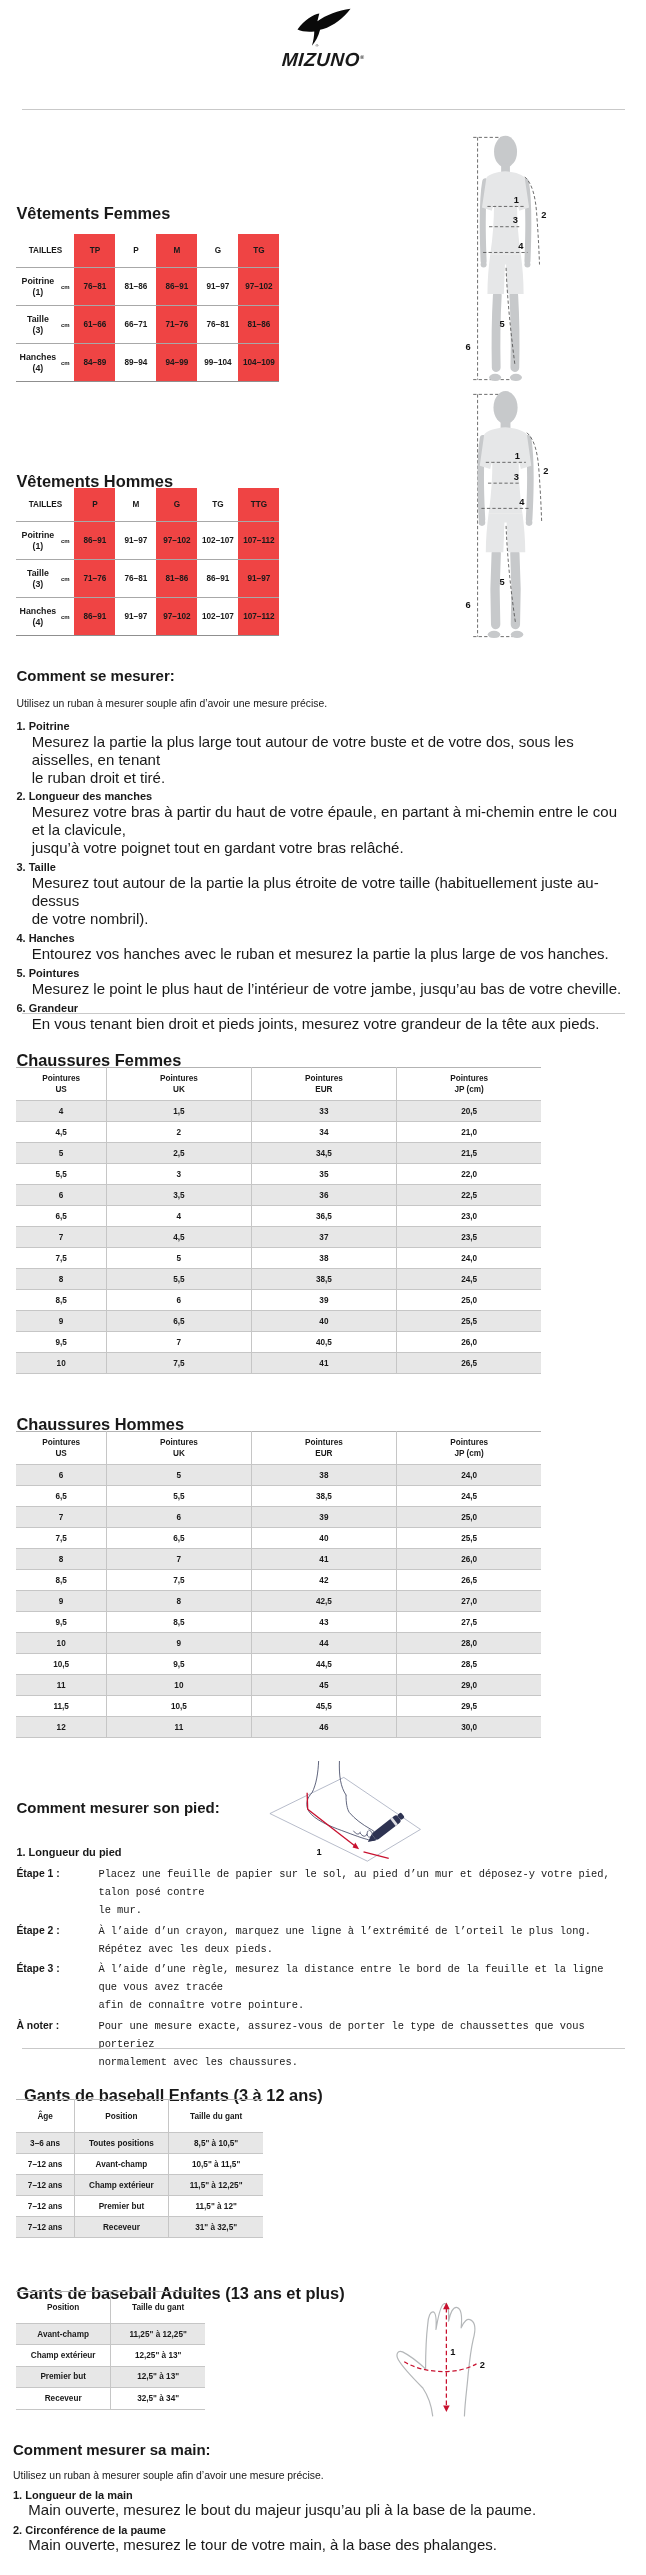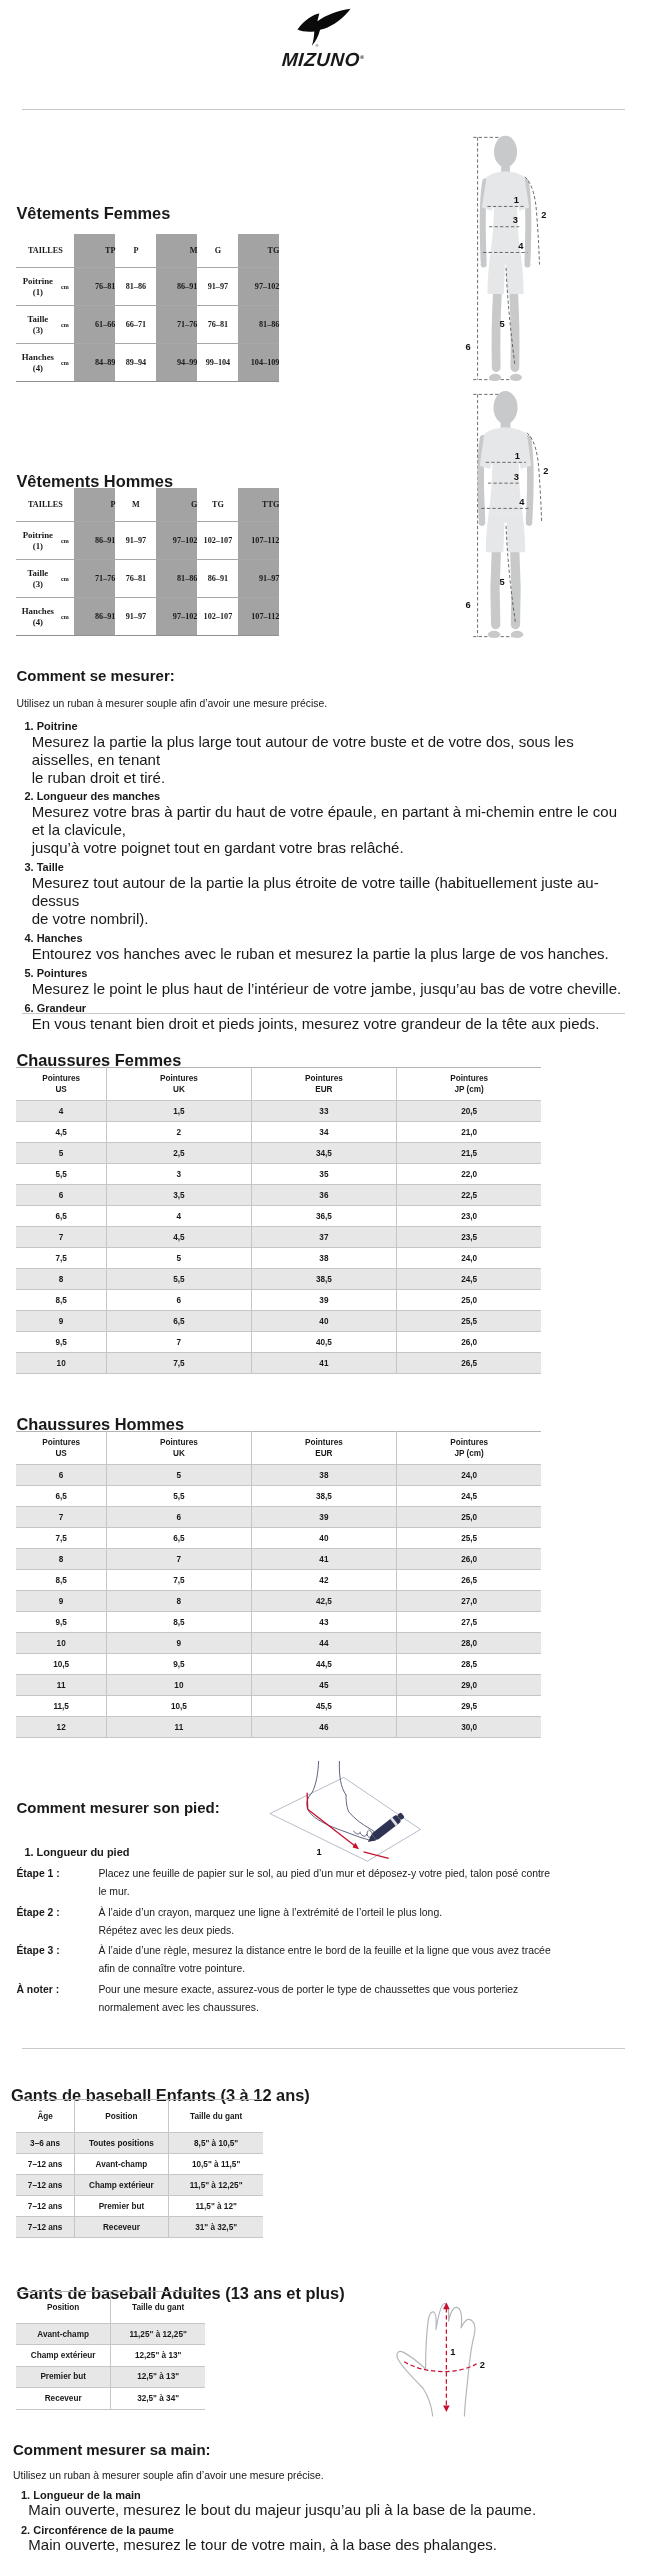--- a/index.html
+++ b/index.html
@@ -10,34 +10,34 @@
   
   .logo-block{top:7.7px;left:0;width:100%;text-align:center;}
   .wordmark{font-size:19px;font-weight:900;font-style:italic;letter-spacing:0.5px;
             transform:skewX(-4deg);display:inline-block;line-height:1;margin-top:1.1px;}
   .wordmark sup{font-size:5.5px;font-style:normal;}
   .divider{left:22px;right:22px;border-top:1.1px solid #c9c9c9;height:0;}
 
   
   .h-section{font-size:16.4px;font-weight:800;line-height:1.1;white-space:nowrap;}
   .h-howto{font-size:15px;font-weight:800;line-height:18.6px;white-space:nowrap;}
-  .h-item{font-size:11px;font-weight:700;line-height:13px;margin-left:8px;}
+  .h-item{font-size:11px;font-weight:700;line-height:13px;}
 
   
   table{border-collapse:collapse;table-layout:fixed;}
   .apparel-table{width:260px;}
   .apparel-table th,.apparel-table td{padding:0;text-align:center;vertical-align:middle;
-      border-bottom:0.5px solid #a8a8a8;font-family:Liberation Serif, serif;}
+      border-bottom:0.5px solid #a8a8a8;}
   .apparel-table thead th{height:33px;font-size:8.2px;font-weight:700;}
   .apparel-table tbody tr{height:38px;}
   .apparel-table tbody th{font-size:8.8px;font-weight:700;line-height:10.4px;}
   .apparel-table tbody th .sub{display:block;font-weight:700;}
   .apparel-table td.unit{font-size:6px;font-weight:600;text-align:left;padding-left:1.6px;}
   .apparel-table td.val{font-size:8.2px;font-weight:600;}
-  .apparel-table .shade{background:#a3a3a3;text-align:right;}
+  .apparel-table .shade{background:#ef4444;}
   .apparel-table tbody tr:last-child th,.apparel-table tbody tr:last-child td{border-bottom:1.1px solid #8f8f8f;}
   .col-label{width:43px;} .col-unit{width:15px;} .col-size{width:41px;}
 
   
   .grid-table{border-top:0.5px solid #b3b3b3;}
   .grid-table th,.grid-table td{padding:0;text-align:center;vertical-align:middle;
       border-bottom:0.5px solid #c6c6c6;border-right:0.5px solid #c6c6c6;}
   .grid-table th:last-child,.grid-table td:last-child{border-right:none;}
   .grid-table thead th{height:32px;font-size:8.2px;font-weight:700;line-height:11px;}
   .grid-table thead th span{display:block;}
@@ -53,21 +53,21 @@
   .ga-c1{width:94px;} .ga-c2{width:95px;}
 
   
   .intro{font-size:10.4px;line-height:16.4px;}
   .mb-item{margin-bottom:3.8px;}
   .mb-text{font-size:15px;line-height:18px;padding-left:15.3px;}
   .mb-text span{display:block;}
   .gap18{height:10px;} .gap14{height:7.7px;}
   .step{display:flex;margin-bottom:2.7px;}
   .step-label{flex:none;width:82px;font-size:10.4px;font-weight:700;line-height:18px;}
-  .step-text{font-size:10.4px;line-height:18px;}
+  .step-text{font-size:10.4px;line-height:18px;font-family:Liberation Mono, monospace;}
   .step-text span{display:block;}
   .hand-sec .mb-text{line-height:16.4px;}
 
   
   .limb{fill:#c7c9cb;} .limbline{stroke:#c7c9cb;fill:none;stroke-linecap:round;}
   .garment{fill:#e6e7e8;}
   .meas{stroke:#4d4d4d;stroke-width:1.5;fill:none;stroke-dasharray:6 4;}
   .dlabel{font-family:"Liberation Sans",sans-serif;font-size:17px;font-weight:700;fill:#111;}
   .redline{stroke:#c8102e;fill:none;}
   .reddash{stroke:#c8102e;fill:none;stroke-dasharray:8 5;}
@@ -573,21 +573,21 @@
       <div class="step-label">À noter :</div>
       <div class="step-text">
           <span>Pour une mesure exacte, assurez-vous de porter le type de chaussettes que vous porteriez</span>
           <span>normalement avec les chaussures.</span>
         </div>
     </div>
   </div>
 
   <div class="abs divider" style="top:2048px"></div>
 
-  <h2 class="abs h-section" style="top:2072px;left:11px">Gants de baseball Enfants (3 à 12 ans)</h2>
+  <h2 class="abs h-section" style="top:2072px;left:24px">Gants de baseball Enfants (3 à 12 ans)</h2>
   <table class="abs grid-table gloves-kids" style="top:2099px;left:16.4px">
     <colgroup>
         <col class="gk-c1">
         <col class="gk-c2">
         <col class="gk-c3">
       </colgroup>
     <thead>
       <tr>
         <th>Âge</th>
         <th>Position</th>

